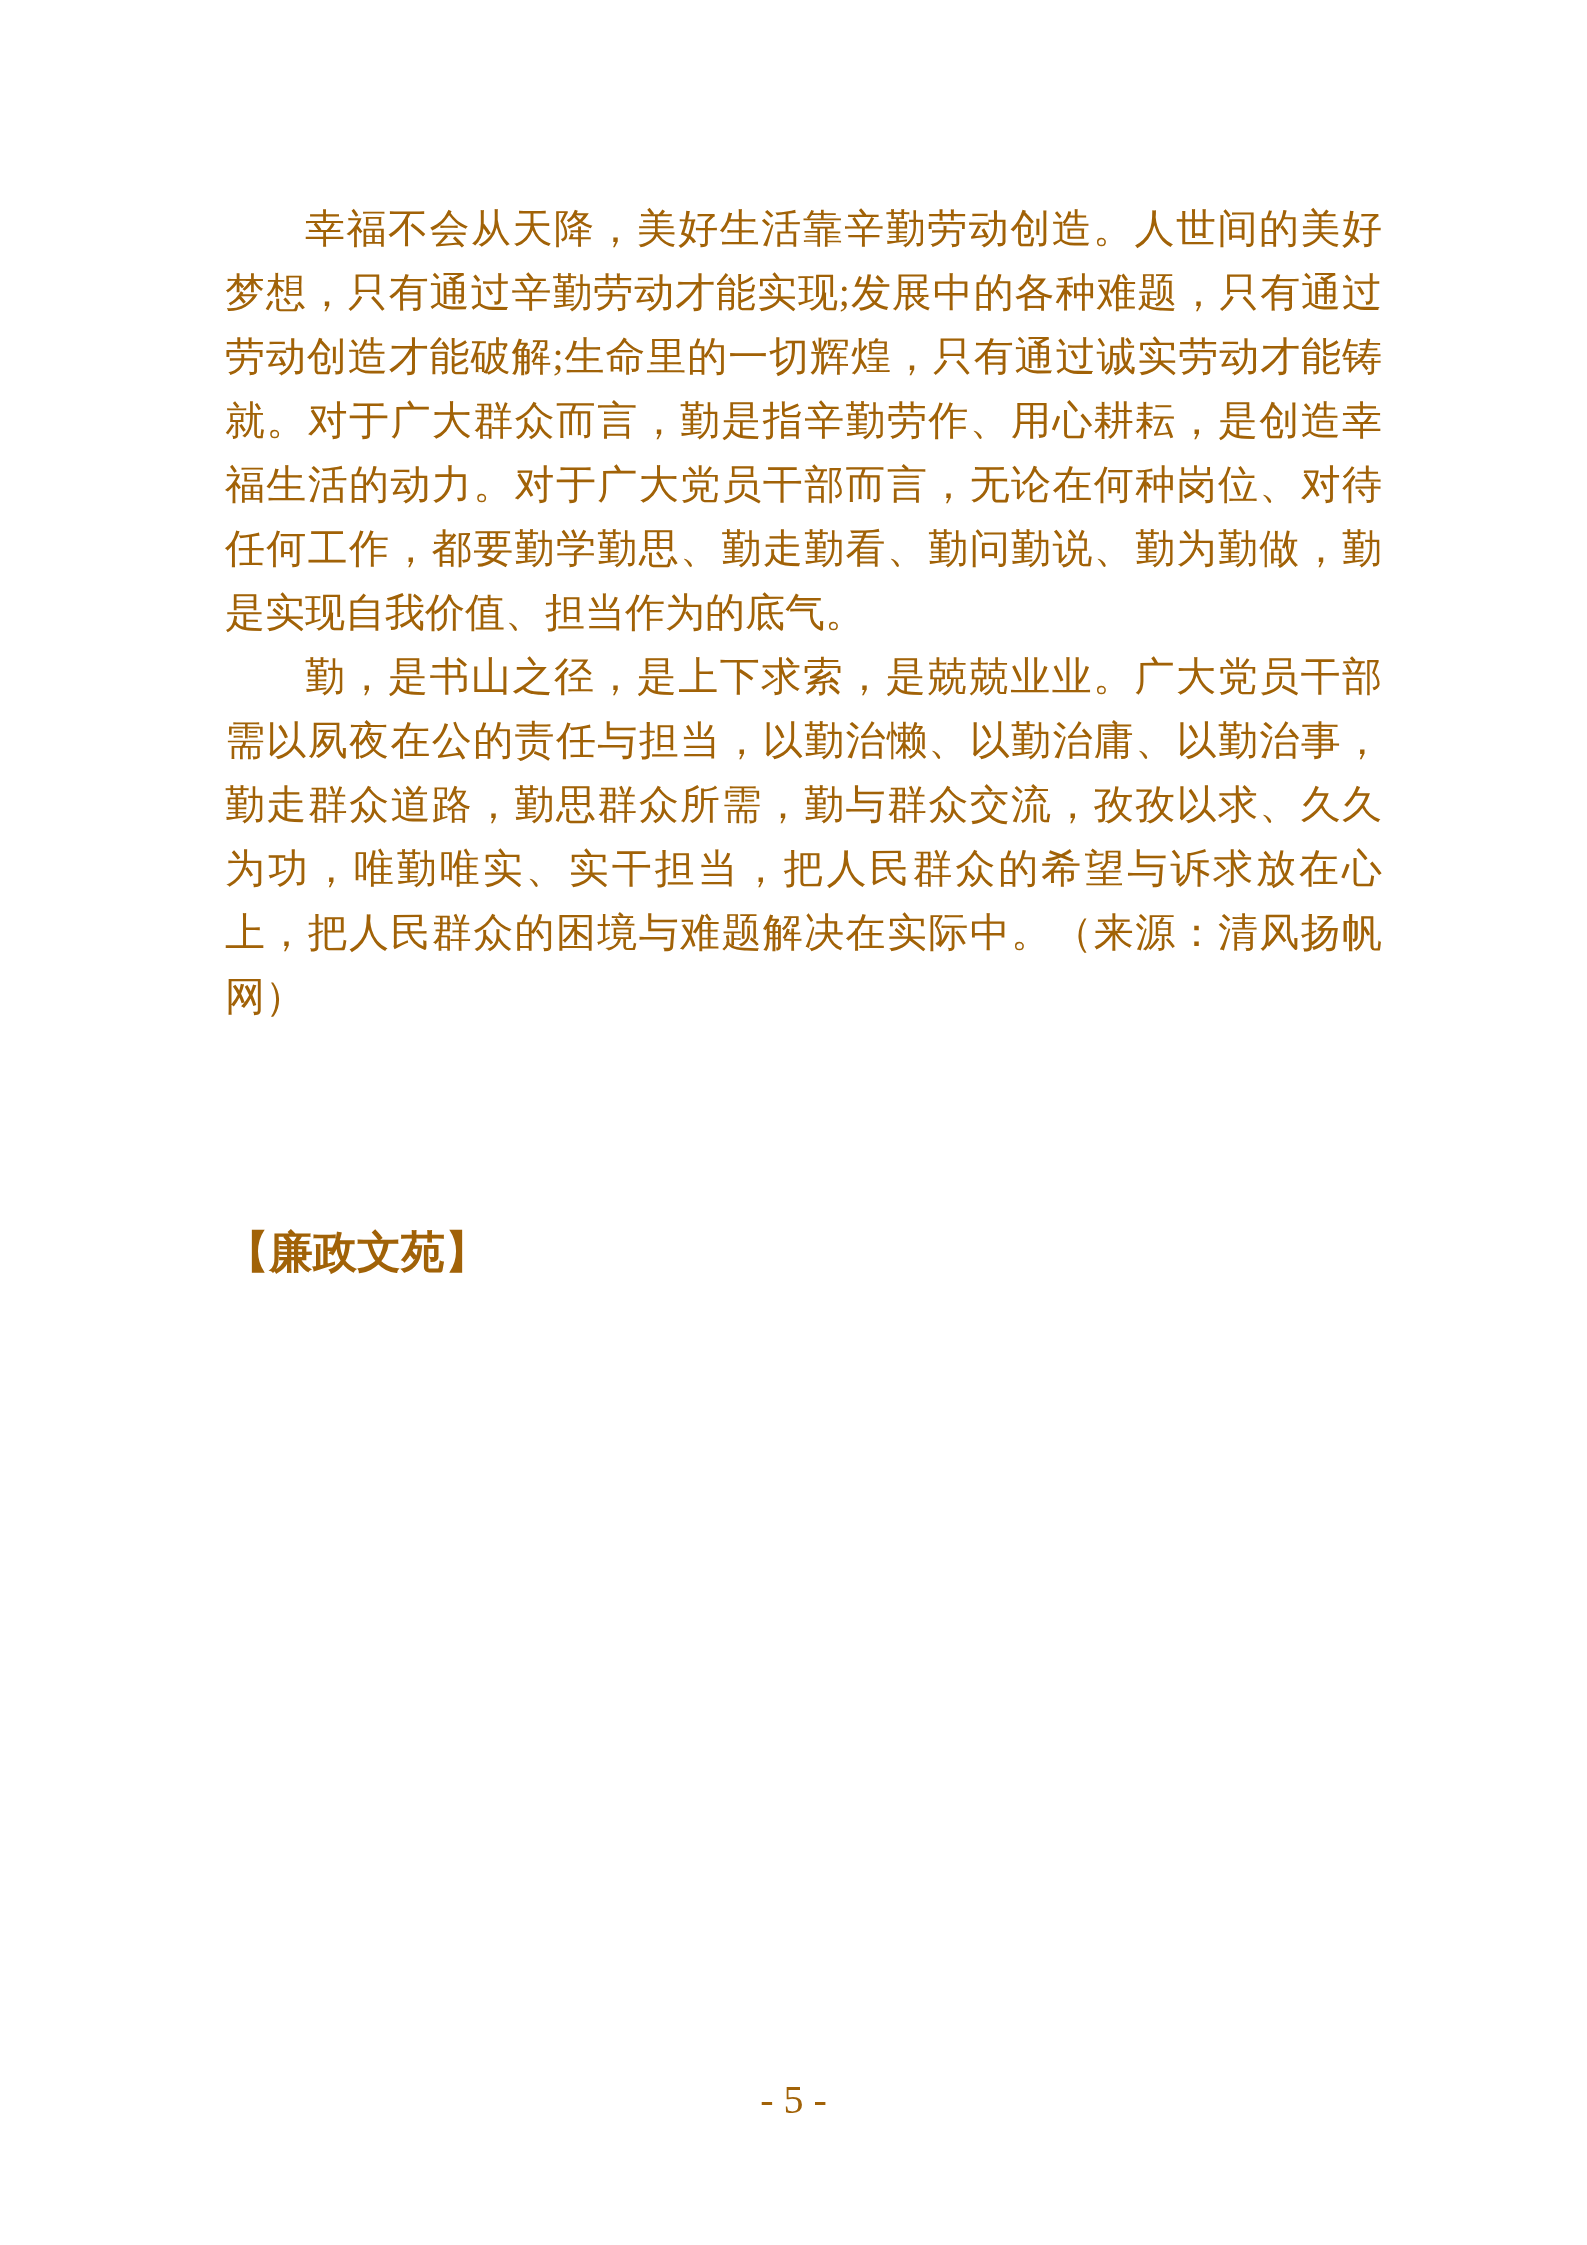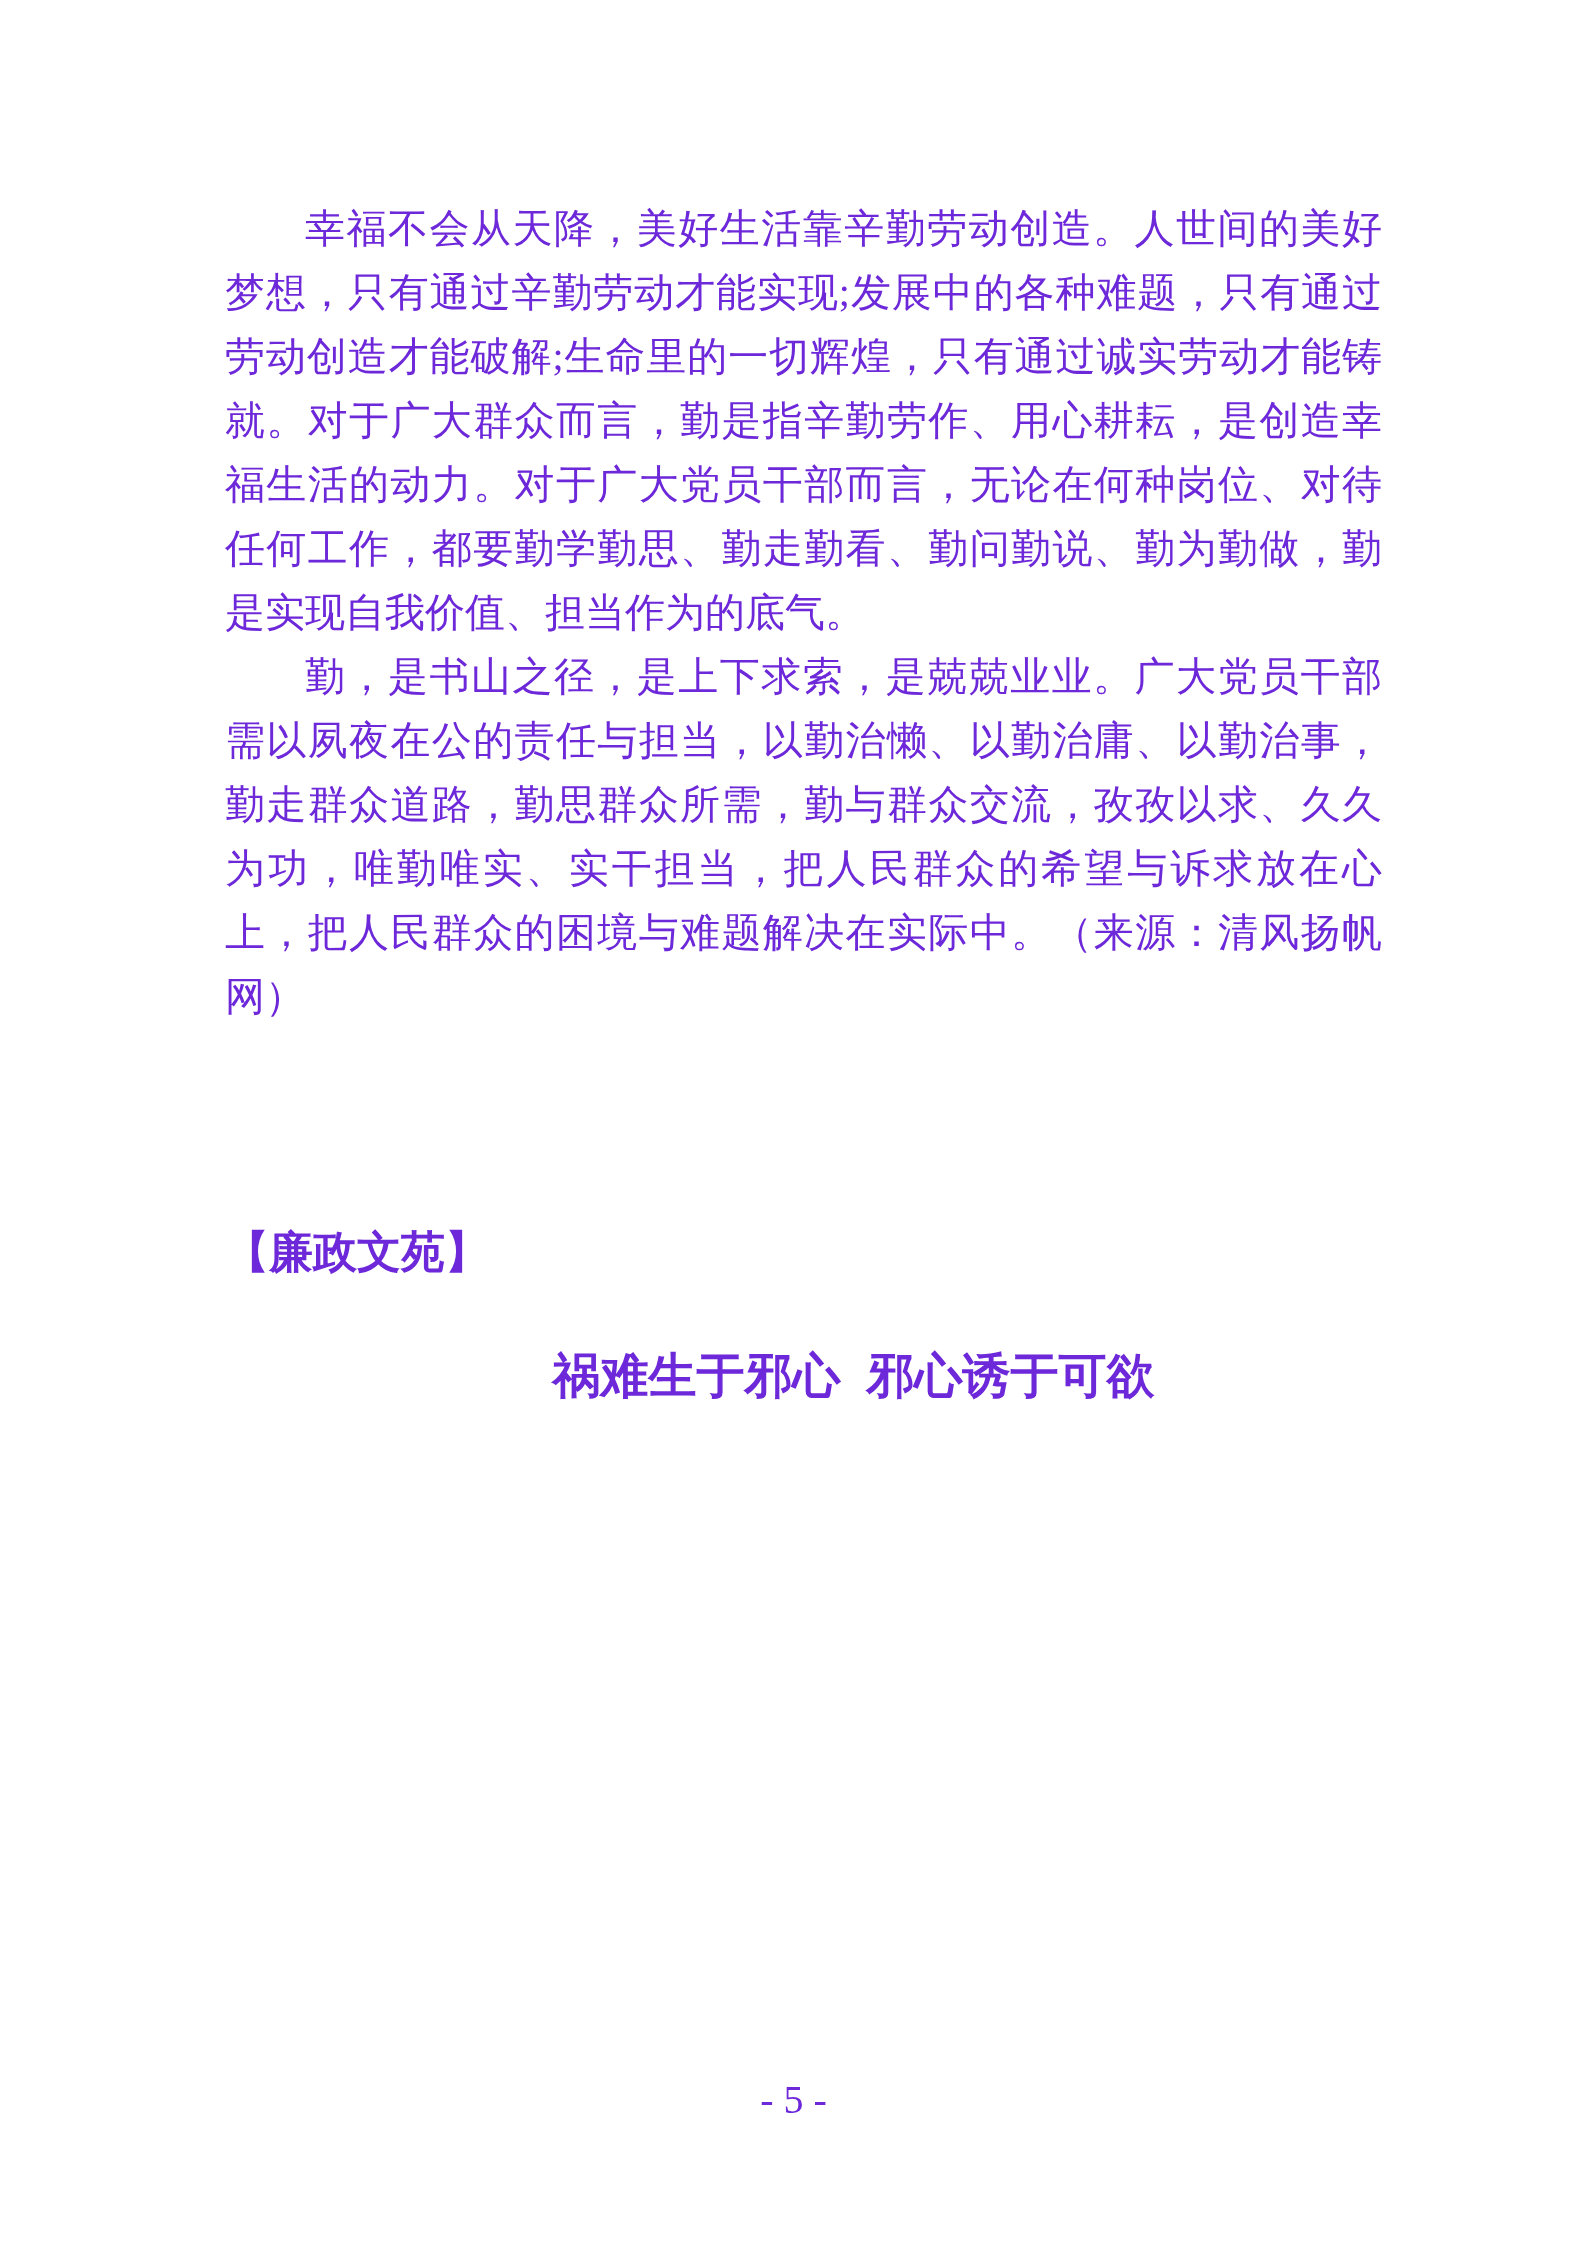--- a/index.html
+++ b/index.html
@@ -5,21 +5,21 @@
   html, body {
     margin: 0;
     padding: 0;
     background: #ffffff;
   }
   .page {
     position: relative;
     width: 1587px;
     height: 2245px;
     background: #ffffff;
-    color: #6d28d9;
+    color: #a16207;
     font-family: "Liberation Serif", "DejaVu Serif", serif;
     overflow: hidden;
   }
   .content {
     position: absolute;
     left: 225px;
     top: 197px;
     width: 1157px;
   }
   .body-para {
@@ -62,18 +62,17 @@
 </head>
 <body>
 
 <div class="page">
   <div class="content">
     <p class="body-para">幸福不会从天降，美好生活靠辛勤劳动创造。人世间的美好梦想，只有通过辛勤劳动才能实现;发展中的各种难题，只有通过劳动创造才能破解;生命里的一切辉煌，只有通过诚实劳动才能铸就。对于广大群众而言，勤是指辛勤劳作、用心耕耘，是创造幸福生活的动力。对于广大党员干部而言，无论在何种岗位、对待任何工作，都要勤学勤思、勤走勤看、勤问勤说、勤为勤做，勤是实现自我价值、担当作为的底气。</p>
     <p class="body-para">勤，是书山之径，是上下求索，是兢兢业业。广大党员干部需以夙夜在公的责任与担当，以勤治懒、以勤治庸、以勤治事，勤走群众道路，勤思群众所需，勤与群众交流，孜孜以求、久久为功，唯勤唯实、实干担当，把人民群众的希望与诉求放在心上，把人民群众的困境与难题解决在实际中。（来源：清风扬帆网）</p>
 
     <h2 class="section-header">【廉政文苑】</h2>
 
-    <h1 class="article-title">祸难生于邪心 邪心诱于可欲</h1>
 
   </div>
 
   <div class="page-number">- 5 -</div>
 </div>
 
 </body></html>

